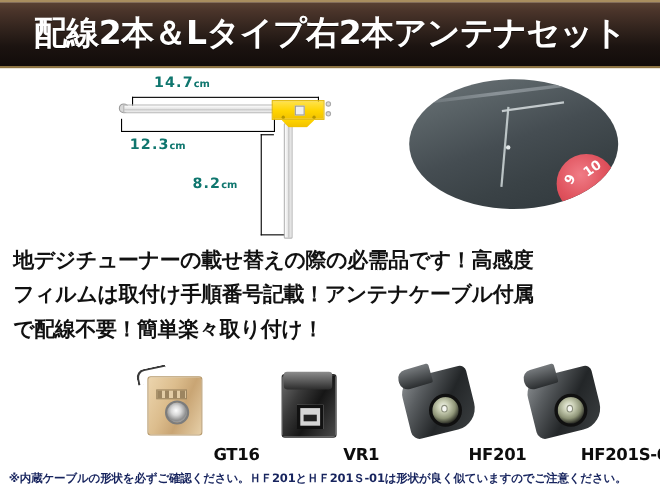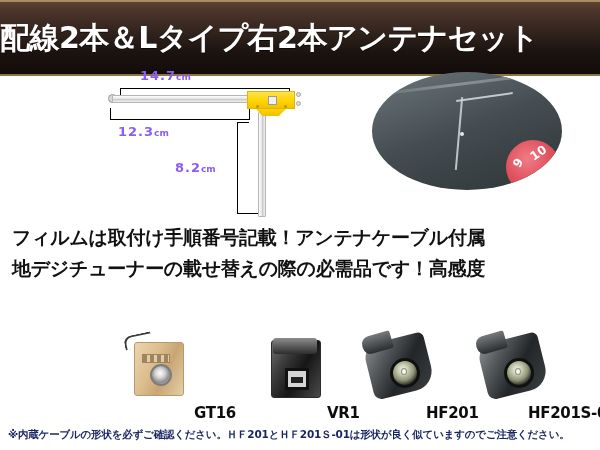--- a/index.html
+++ b/index.html
@@ -13,32 +13,33 @@
     overflow: hidden;
     font-family: "DejaVu Sans", "Liberation Sans", sans-serif;
     position: relative;
   }
 
   
   .banner {
     position: absolute;
     left: 0; top: 0;
     width: 600px;
-    height: 76px;
+    height: 62px;
     background: linear-gradient(to bottom,
         #5a4233 0%,
         #4a342a 14%,
         #2e211b 46%,
         #1b1310 70%,
         #120c0a 100%);
     border-top: 2px solid #a98e5f;
     border-bottom: 2px solid #8d7443;
     box-sizing: border-box;
     display: flex;
     align-items: center;
+    justify-content: center;
   }
   .banner-title {
     color: #ffffff;
     font-size: 30px;
     font-weight: bold;
     letter-spacing: -0.5px;
     white-space: nowrap;
     line-height: 1;
     text-shadow: 0 1px 0 rgba(0,0,0,0.6);
   }
@@ -47,21 +48,21 @@
   .diagram {
     position: absolute;
     left: 0; top: 62px;
     width: 340px;
     height: 155px;
   }
   .dim-label {
     position: absolute;
     font-size: 13px;
     font-weight: bold;
-    color: #8b5cf6;
+    color: #0f766e;
     white-space: nowrap;
     letter-spacing: 1px;
   }
   .dim-label .unit { font-size: 9px; letter-spacing: 0; }
 
   .dim-w147 { left: 140px; top: 6px; }
   .dim-w111 { left: 118px; top: 62px; }
   .dim-h82  { left: 175px; top: 98px; }
 
   
@@ -257,21 +258,21 @@
     bottom: 2px;
     font-size: 15px;
     font-weight: bold;
     color: #0d0d0d;
     letter-spacing: -0.3px;
     white-space: nowrap;
   }
 
   .c1 { left: 4px; }
   .c2 { left: 118px; text-align: right; }
-  .c3 { left: 255px; }
+  .c3 { left: 240px; }
   .c4 { left: 360px; }
   .c5 { left: 474px; }
 
   .c1 .conn-label { left: 74px; }
   .c2 .conn-label { left: 76px; }
   .c3 .conn-label { left: 72px; }
   .c4 .conn-label { left: 66px; text-align: center; }
   .c5 .conn-label { left: 54px; }
 
   
@@ -439,22 +440,23 @@
     <div class="photo-ant-v"></div>
     <div class="photo-ant-node"></div>
     <div class="photo-sticker">
       <span>9</span>
         <span>10</span>
     </div>
   </div>
 </div>
 
 <div class="desc">
+  <div class="desc-line">地デジチューナーの載せ替えの際の必需品です！高感度</div>
   <div class="desc-line">フィルムは取付け手順番号記載！アンテナケーブル付属</div>
-  <div class="desc-line">地デジチューナーの載せ替えの際の必需品です！高感度</div>
+  <div class="desc-line">で配線不要！簡単楽々取り付け！</div>
 </div>
 
 <div class="conn-row">
 
 
   <div class="conn c2">
     <div class="conn-img">
       <div class="gt16-wire"></div>
       <div class="cbody gt16-main"></div>
       <div class="gt16-bars"></div>

